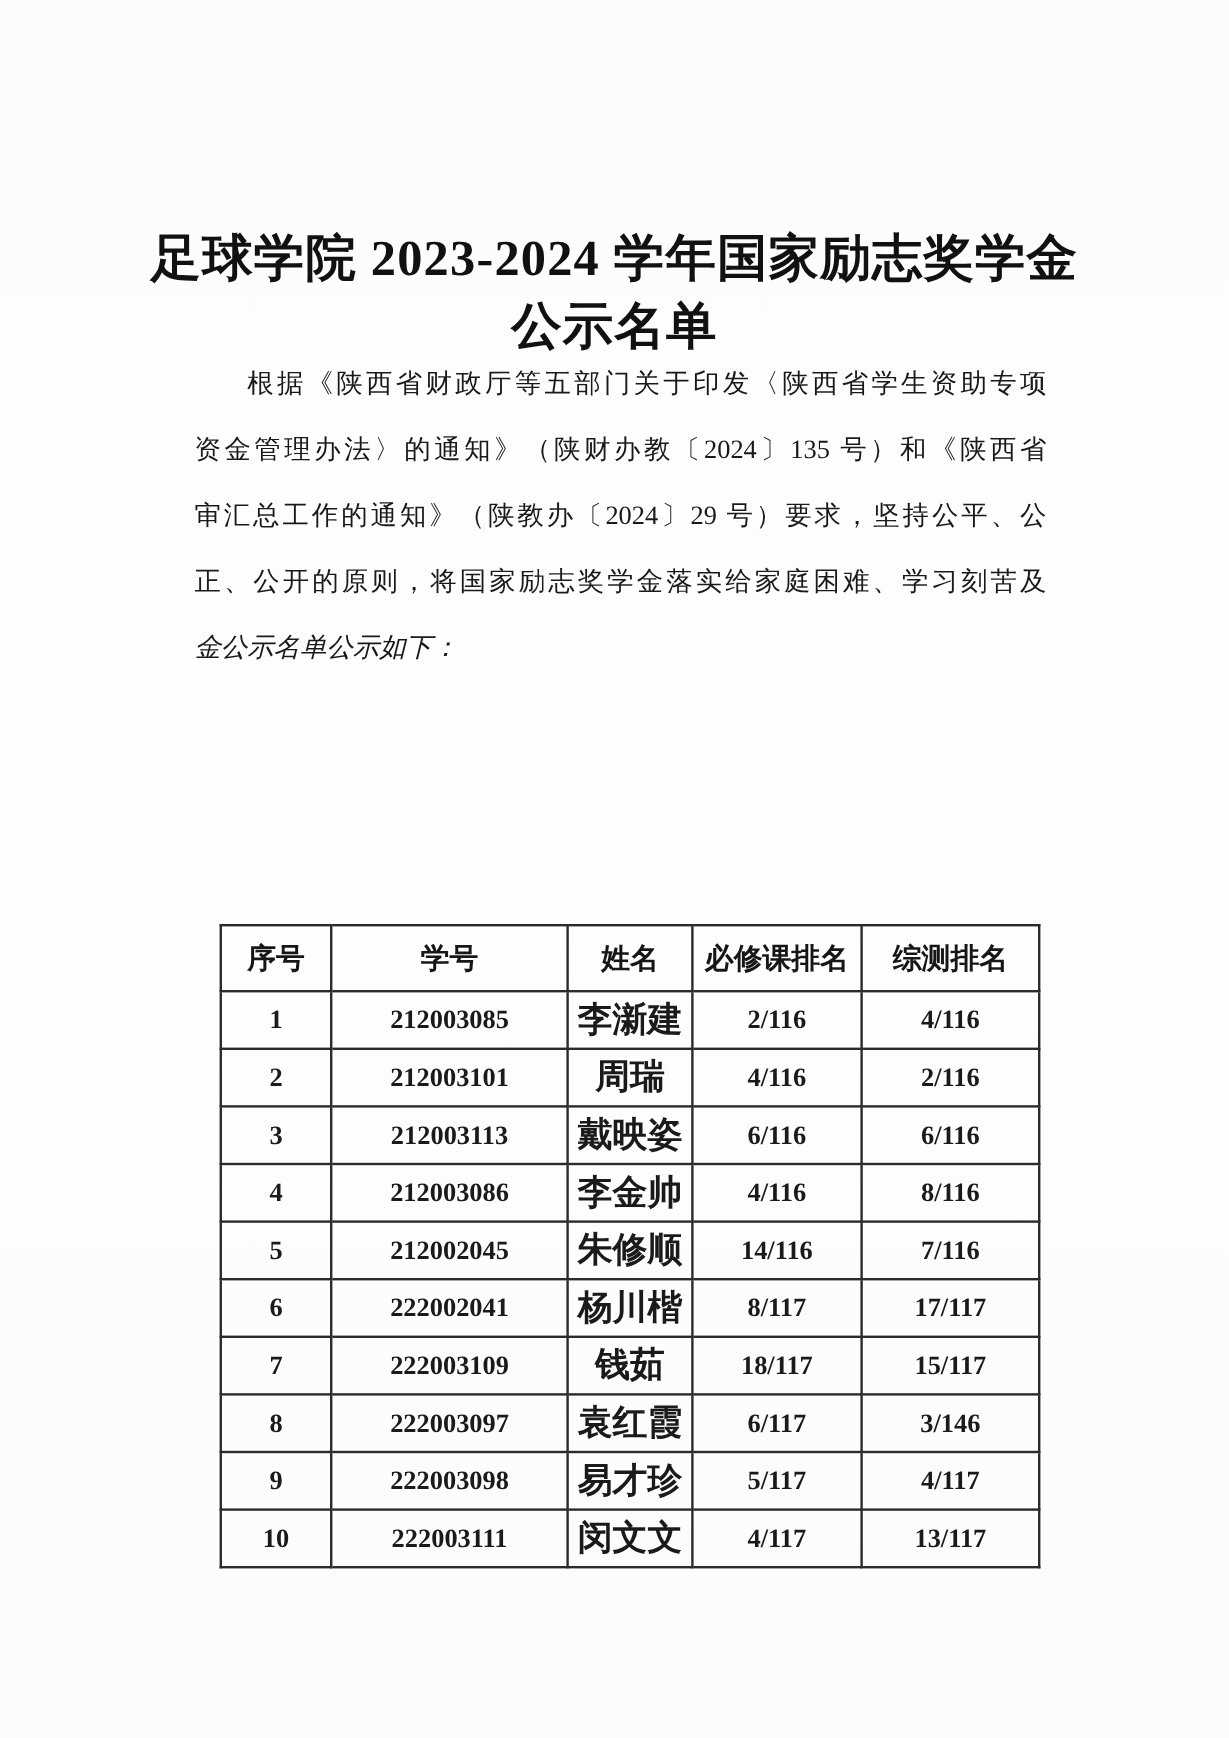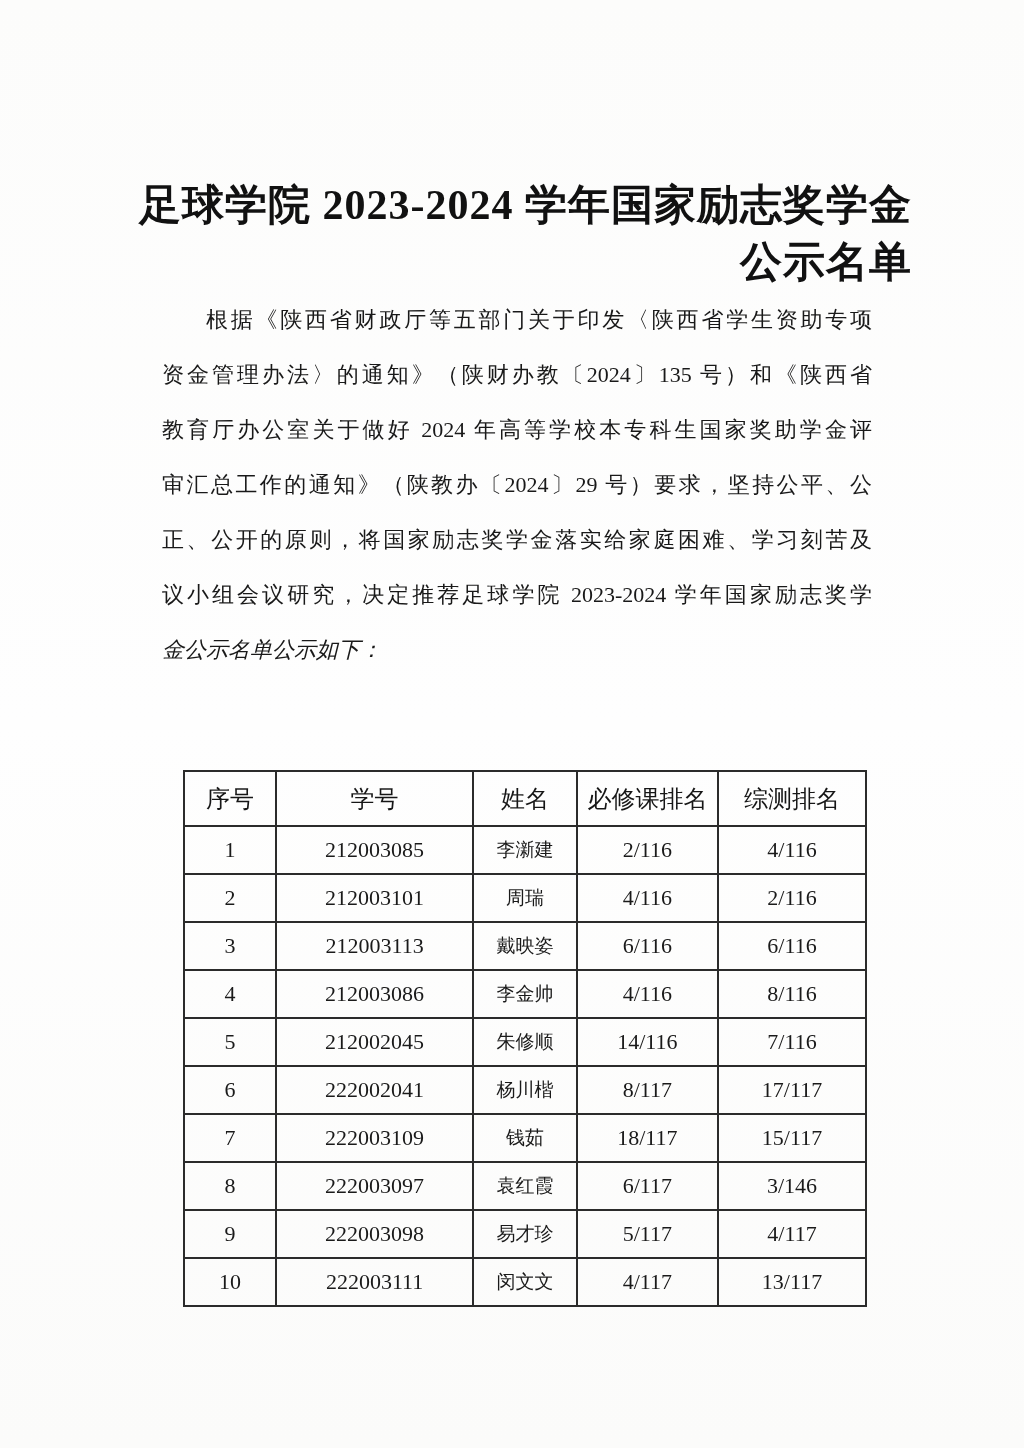--- a/index.html
+++ b/index.html
@@ -10,22 +10,22 @@
     color: #1c1c1c;
     overflow: hidden;
   }
   .page {
     position: relative;
     width: 1024px; height: 1448px;
     background: linear-gradient(180deg, #fcfcfb 0%, #fefefe 50%, #fbfbfa 100%);
   }
   .title-block {
     position: absolute;
-    top: 177px; left: 112px; width: 800px;
-    text-align: right;
+    top: 188px; left: 112px; width: 800px;
+    text-align: center;
   }
   .title-line {
     font-size: 42px;
     font-weight: 700;
     color: #111;
     letter-spacing: 1px;
     line-height: 57px;
     white-space: nowrap;
   }
   .body-block {
@@ -51,57 +51,55 @@
     position: absolute;
     top: 770px; left: 183px;
     width: 684px;
     border-collapse: collapse;
     table-layout: fixed;
   }
   .roster-table th, .roster-table td {
     border: 2px solid #2b2b2b;
     text-align: center;
     vertical-align: middle;
-    font-weight: 400;
+    font-weight: 700;
     overflow: hidden;
   }
   .roster-table th {
     height: 55px;
     font-size: 24px;
     color: #161616;
   }
   .roster-table td {
     height: 48px;
     font-size: 22px;
     color: #1a1a1a;
   }
-  .roster-table td.cjk { font-size: 19px; }
+  .roster-table td.cjk { font-size: 29px; }
   col.c-no   { width: 13.5%; }
   col.c-id   { width: 28.9%; }
   col.c-name { width: 15.2%; }
   col.c-req  { width: 20.7%; }
   col.c-comp { width: 21.7%; }
 </style>
 </head>
 <body>
 
 <div class="page">
 
   <div class="title-block">
     <div class="title-line">足球学院 2023-2024 学年国家励志奖学金</div>
     <div class="title-line">公示名单</div>
   </div>
 
   <div class="body-block">
     <div class="body-line first">根据《陕西省财政厅等五部门关于印发〈陕西省学生资助专项</div>
     <div class="body-line">资金管理办法〉的通知》（陕财办教〔2024〕135 号）和《陕西省</div>
-    <div class="body-line">教育厅办公室关于做好 2024 年高等学校本专科生国家奖助学金评</div>
     <div class="body-line">审汇总工作的通知》（陕教办〔2024〕29 号）要求，坚持公平、公</div>
     <div class="body-line">正、公开的原则，将国家励志奖学金落实给家庭困难、学习刻苦及</div>
-    <div class="body-line">议小组会议研究，决定推荐足球学院 2023-2024 学年国家励志奖学</div>
     <div class="body-line last">金公示名单公示如下：</div>
   </div>
 
   <table class="roster-table">
     <colgroup>
       <col class="c-no">
         <col class="c-id">
         <col class="c-name">
         <col class="c-req">
         <col class="c-comp">

